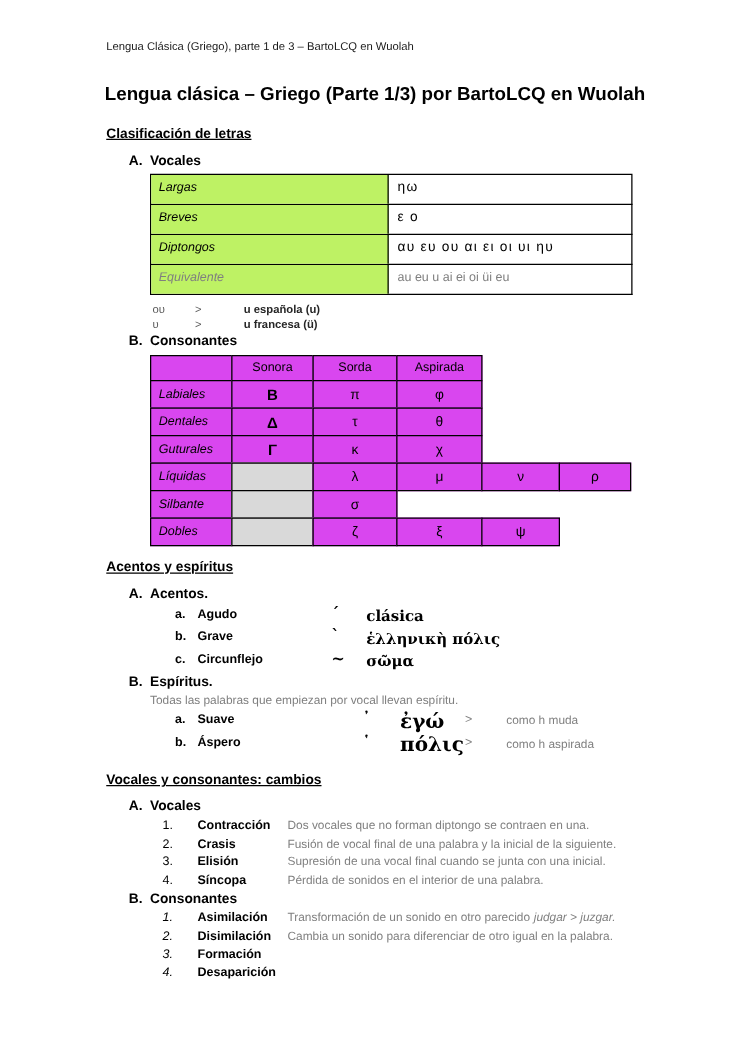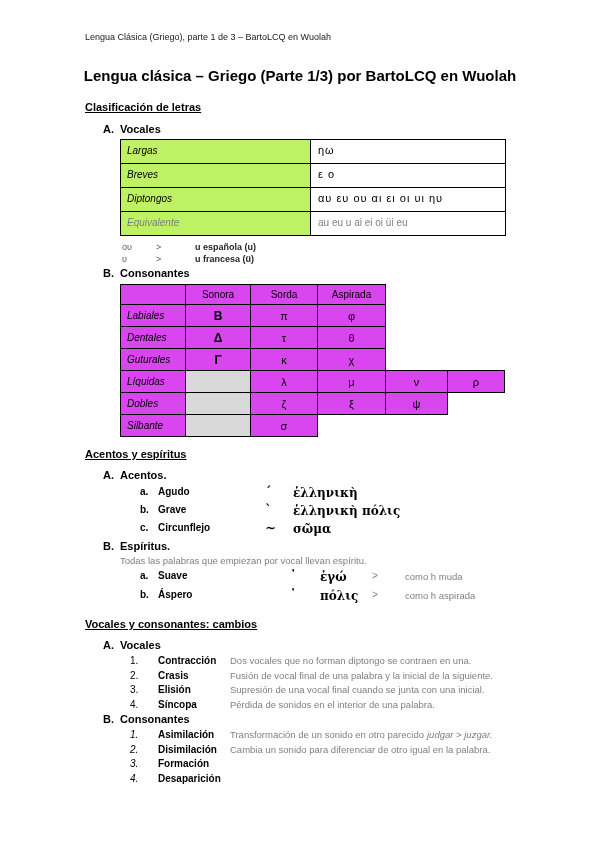--- a/index.html
+++ b/index.html
@@ -56,21 +56,21 @@
   .a-term { width:107px; font-size:10px; font-weight:bold; }
   .a-symbol { width:28px; font-family:"DejaVu Serif", serif; font-weight:bold; font-size:13px; line-height:12px; }
   .a-example { font-family:"DejaVu Serif", serif; font-weight:bold; font-size:12px; line-height:14px; }
 
   .esp-note { margin:2px 0 0 120px; font-size:9.5px; line-height:11px; color:#7f7f7f; }
   .esp-items { margin-top:4px; }
   .esp-row { display:flex; height:19px; margin-left:140px; align-items:flex-start; }
   .e-marker { width:18px; font-size:10px; font-weight:bold; }
   .e-term { width:132px; font-size:10px; font-weight:bold; }
   .e-symbol { width:30px; font-family:"DejaVu Serif", serif; font-weight:bold; font-size:13px; line-height:12px; }
-  .e-example { width:52px; font-family:"DejaVu Serif", serif; font-weight:bold; font-size:12px; line-height:14px; }
+  .e-example { width:52px; font-family:"DejaVu Serif", serif; font-weight:bold; font-size:16px; line-height:14px; }
   .e-arrow { width:33px; font-size:10px; color:#7f7f7f; line-height:12px; }
   .e-desc { font-size:9.5px; color:#7f7f7f; line-height:12px; padding-top:1px; }
 
   
   .cambio-items { margin-top:2px; }
   .cambio-row { display:flex; height:14.5px; margin-left:130px; align-items:flex-start; }
   .k-num { width:28px; font-size:10px; line-height:13px; }
   .k-num.it { font-style:italic; }
   .k-term { width:72px; font-size:10px; font-weight:bold; line-height:13px; }
   .k-def { font-size:9.5px; color:#7f7f7f; line-height:13px; }
@@ -156,46 +156,46 @@
     </div>
     <div class="crow">
       <div class="ccell c-label">Líquidas</div>
       <div class="ccell c-son shade"></div>
       <div class="ccell c-sor">λ</div>
       <div class="ccell c-asp">μ</div>
       <div class="ccell c-x1">ν</div>
       <div class="ccell c-x2">ρ</div>
     </div>
     <div class="crow">
+      <div class="ccell c-label">Silbante</div>
+      <div class="ccell c-son shade"></div>
+      <div class="ccell c-sor">σ</div>
+    </div>
+    <div class="crow">
       <div class="ccell c-label">Dobles</div>
       <div class="ccell c-son shade"></div>
       <div class="ccell c-sor">ζ</div>
       <div class="ccell c-asp">ξ</div>
       <div class="ccell c-x1">ψ</div>
     </div>
-    <div class="crow">
-      <div class="ccell c-label">Silbante</div>
-      <div class="ccell c-son shade"></div>
-      <div class="ccell c-sor">σ</div>
-    </div>
   </div>
 
   <div class="section-heading sh-2">Acentos y espíritus</div>
 
   <div class="list-heading mt-8">
     <span class="lh-marker">A.</span>
     <span>Acentos.</span>
   </div>
 
   <div class="acento-items">
     <div class="acento-row">
       <span class="a-marker">a.</span>
       <span class="a-term">Agudo</span>
       <span class="a-symbol">´</span>
-      <span class="a-example">ἑλληνικὴ</span>
+      <span class="a-example">clásica</span>
     </div>
     <div class="acento-row">
       <span class="a-marker">b.</span>
       <span class="a-term">Grave</span>
       <span class="a-symbol">`</span>
       <span class="a-example">ἑλληνικὴ πόλις</span>
     </div>
     <div class="acento-row">
       <span class="a-marker">c.</span>
       <span class="a-term">Circunflejo</span>

